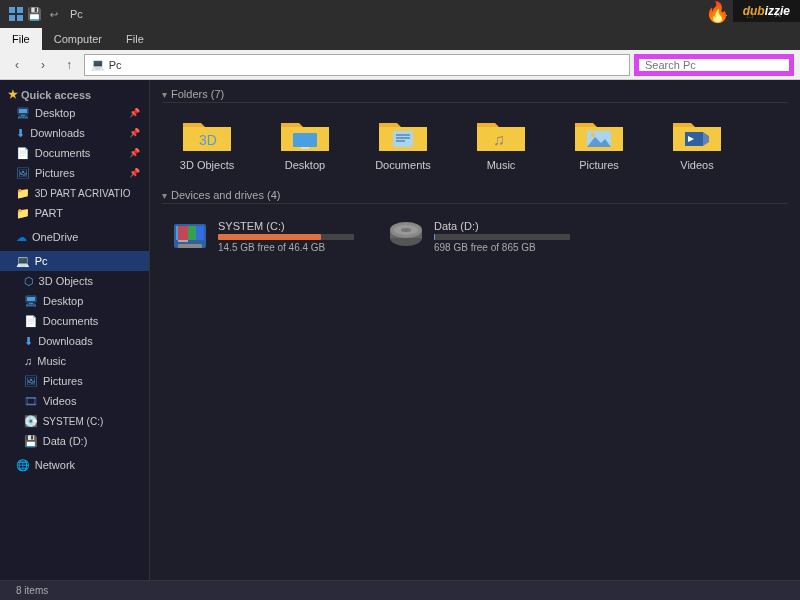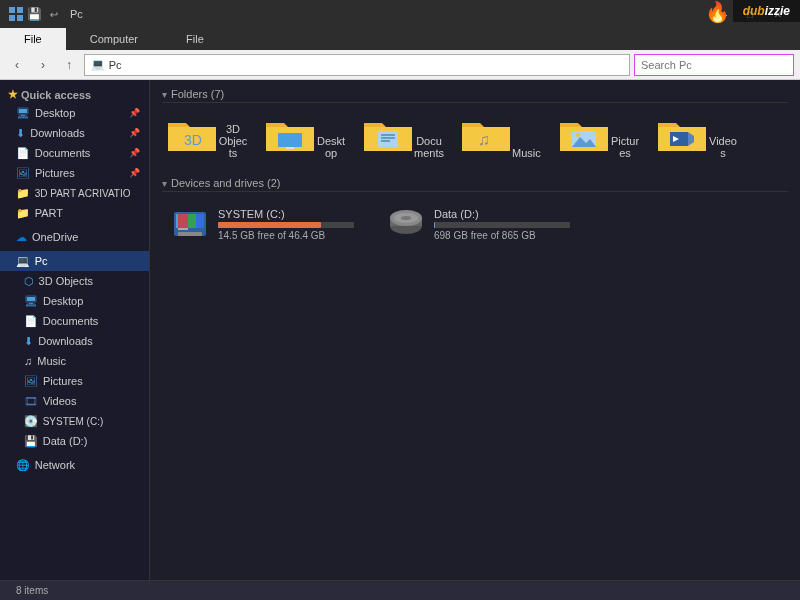--- a/index.html
+++ b/index.html
@@ -54,21 +54,21 @@
       align-items: center;
       justify-content: center;
       font-size: 10px;
     }
     .ribbon-tabs {
       display: flex;
       background: #2d2d2d;
       height: 22px;
     }
     .ribbon-tab {
-      padding: 3px 24px;
+      padding: 3px 12px;
       font-size: 11px;
       cursor: pointer;
       color: #ccc;
       border: none;
       background: transparent;
     }
     .ribbon-tab.active {
       background: #f0f0f0;
       color: #000;
     }
@@ -103,21 +103,21 @@
       display: flex;
       align-items: center;
       padding: 0 6px;
       font-size: 11px;
       color: #333;
       gap: 4px;
     }
     .search-box {
       width: 160px;
       height: 22px;
-      border: 1px solid #d946ef;
+      border: 5px solid #d946ef;
       background: white;
       padding: 0 6px;
       font-size: 11px;
       color: #999;
     }
 
     
     .main-layout {
       display: flex;
       height: calc(600px - 28px - 22px - 30px - 20px);
@@ -178,22 +178,22 @@
 
     
     .folder-grid {
       display: flex;
       flex-wrap: wrap;
       gap: 8px;
       margin-bottom: 14px;
     }
     .folder-item {
       display: flex;
-      flex-direction: row;
-      align-items: flex-end;
+      flex-direction: column;
+      align-items: center;
       width: 90px;
       cursor: pointer;
       padding: 4px;
       border-radius: 2px;
     }
     .folder-icon-large {
       width: 52px;
       height: 42px;
       position: relative;
       margin-bottom: 4px;
@@ -501,21 +501,21 @@
             <polygon points="17,23 23,26 17,29" fill="white"></polygon>
           </svg>
         </div>
         <span class="folder-label">Videos</span>
       </div>
 
     </div>
 
     <div class="section-header">
       <span class="section-header-arrow">▾</span>
-      <span>Devices and drives (2)</span>
+      <span>Devices and drives (4)</span>
     </div>
 
     <div class="drive-grid">
 
       <div class="drive-item">
         <div class="drive-icon">
           <svg width="40" height="40" viewBox="0 0 40 40">
             <rect x="4" y="8" width="32" height="24" rx="2" fill="#3060a0"></rect>
             <rect x="6" y="10" width="28" height="14" fill="#4a9fe0"></rect>
             <rect x="6" y="10" width="28" height="14" fill="url(#win-grad)"></rect>

